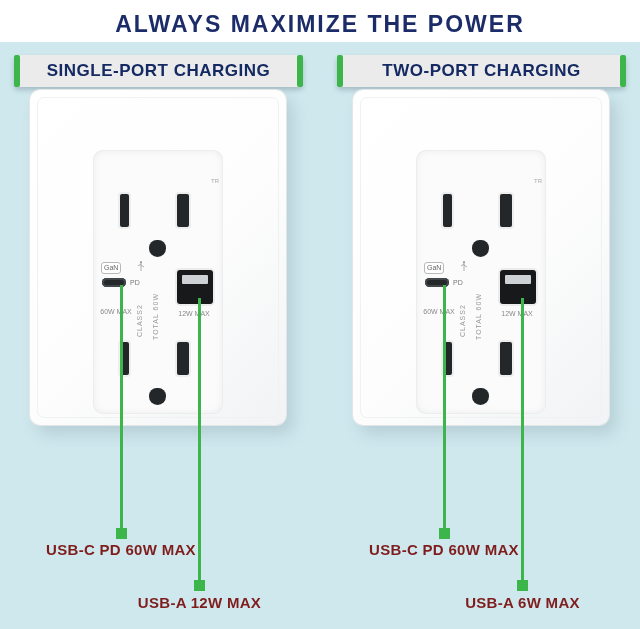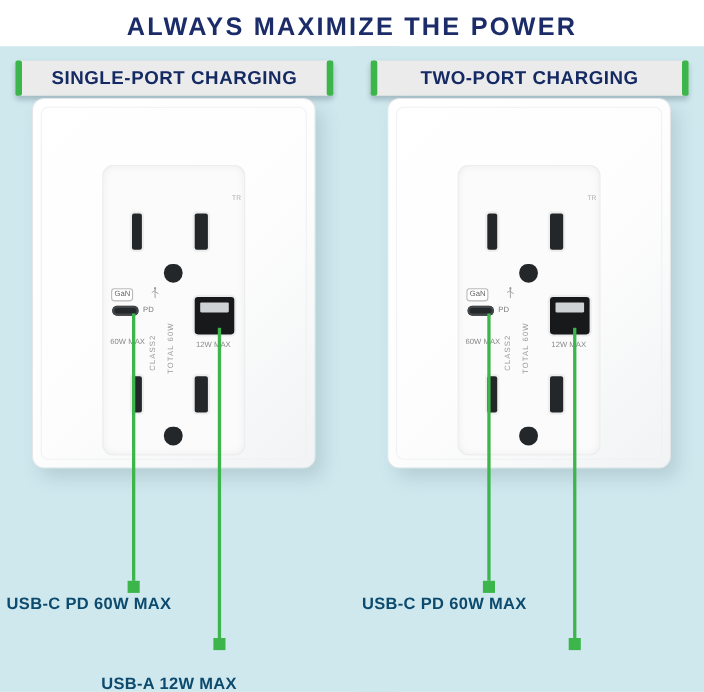--- a/index.html
+++ b/index.html
@@ -47,22 +47,22 @@
   .vtext { position:absolute; writing-mode:vertical-rl; transform:rotate(180deg);
     font-size:7px; color:#979a9c; letter-spacing:1px; white-space:nowrap; }
   .usba-port { position:absolute; left:84px; top:120px; width:36px; height:34px;
     background:#17191b; border-radius:3px; box-shadow:0 0 0 2px rgba(0,0,0,0.06); }
   .usba-tongue { position:absolute; left:5px; top:5px; width:26px; height:9px;
     background:#cfd2d4; border-radius:1px; }
   .tr-label { position:absolute; font-size:6px; color:#aaa; }
 
   .co-line { position:absolute; width:3px; background:#3cb54a; z-index:5; }
   .co-square { position:absolute; width:11px; height:11px; background:#3cb54a; z-index:5; }
-  .co-label { position:absolute; font-size:15px; font-weight:bold; color:#0c4a6e;
-    letter-spacing:0.3px; z-index:5; }
+  .co-label { position:absolute; font-size:15px; font-weight:bold; color:#7f1d1d;
+    text-align:center; letter-spacing:0.3px; z-index:5; }
 </style>
 </head>
 <body>
 
 <div class="canvas">
 
   <div class="title-bar">
     <div class="title">ALWAYS MAXIMIZE THE POWER</div>
   </div>
 
@@ -104,21 +104,21 @@
         <div class="ground" style="left:56px; top:238px;"></div>
       </div>
     </div>
 
     <div class="co-line" style="left:120px; top:243px; height:243px;"></div>
     <div class="co-square" style="left:116px; top:486px;"></div>
     <div class="co-label" style="left:6px; top:499px; width:230px;">USB-C PD 60W MAX</div>
 
     <div class="co-line" style="left:198px; top:256px; height:284px;"></div>
     <div class="co-square" style="left:194px; top:538px;"></div>
-    <div class="co-label" style="left:92px; top:552px; width:215px;margin-top:19px;">USB-A 12W MAX</div>
+    <div class="co-label" style="left:92px; top:552px; width:215px;">USB-A 12W MAX</div>
   </div>
 
   <div class="panel right">
     <div class="badge">
       <span class="accent l"></span>
       <span class="badge-text">TWO-PORT CHARGING</span>
       <span class="accent r"></span>
     </div>
 
     <div class="plate">
@@ -152,15 +152,16 @@
         <div class="ground" style="left:56px; top:238px;"></div>
       </div>
     </div>
 
     <div class="co-line" style="left:120px; top:243px; height:243px;"></div>
     <div class="co-square" style="left:116px; top:486px;"></div>
     <div class="co-label" style="left:6px; top:499px; width:230px;">USB-C PD 60W MAX</div>
 
     <div class="co-line" style="left:198px; top:256px; height:284px;"></div>
     <div class="co-square" style="left:194px; top:538px;"></div>
+    <div class="co-label" style="left:92px; top:552px; width:215px;">USB-A 6W MAX</div>
   </div>
 
 </div>
 
 </body></html>

